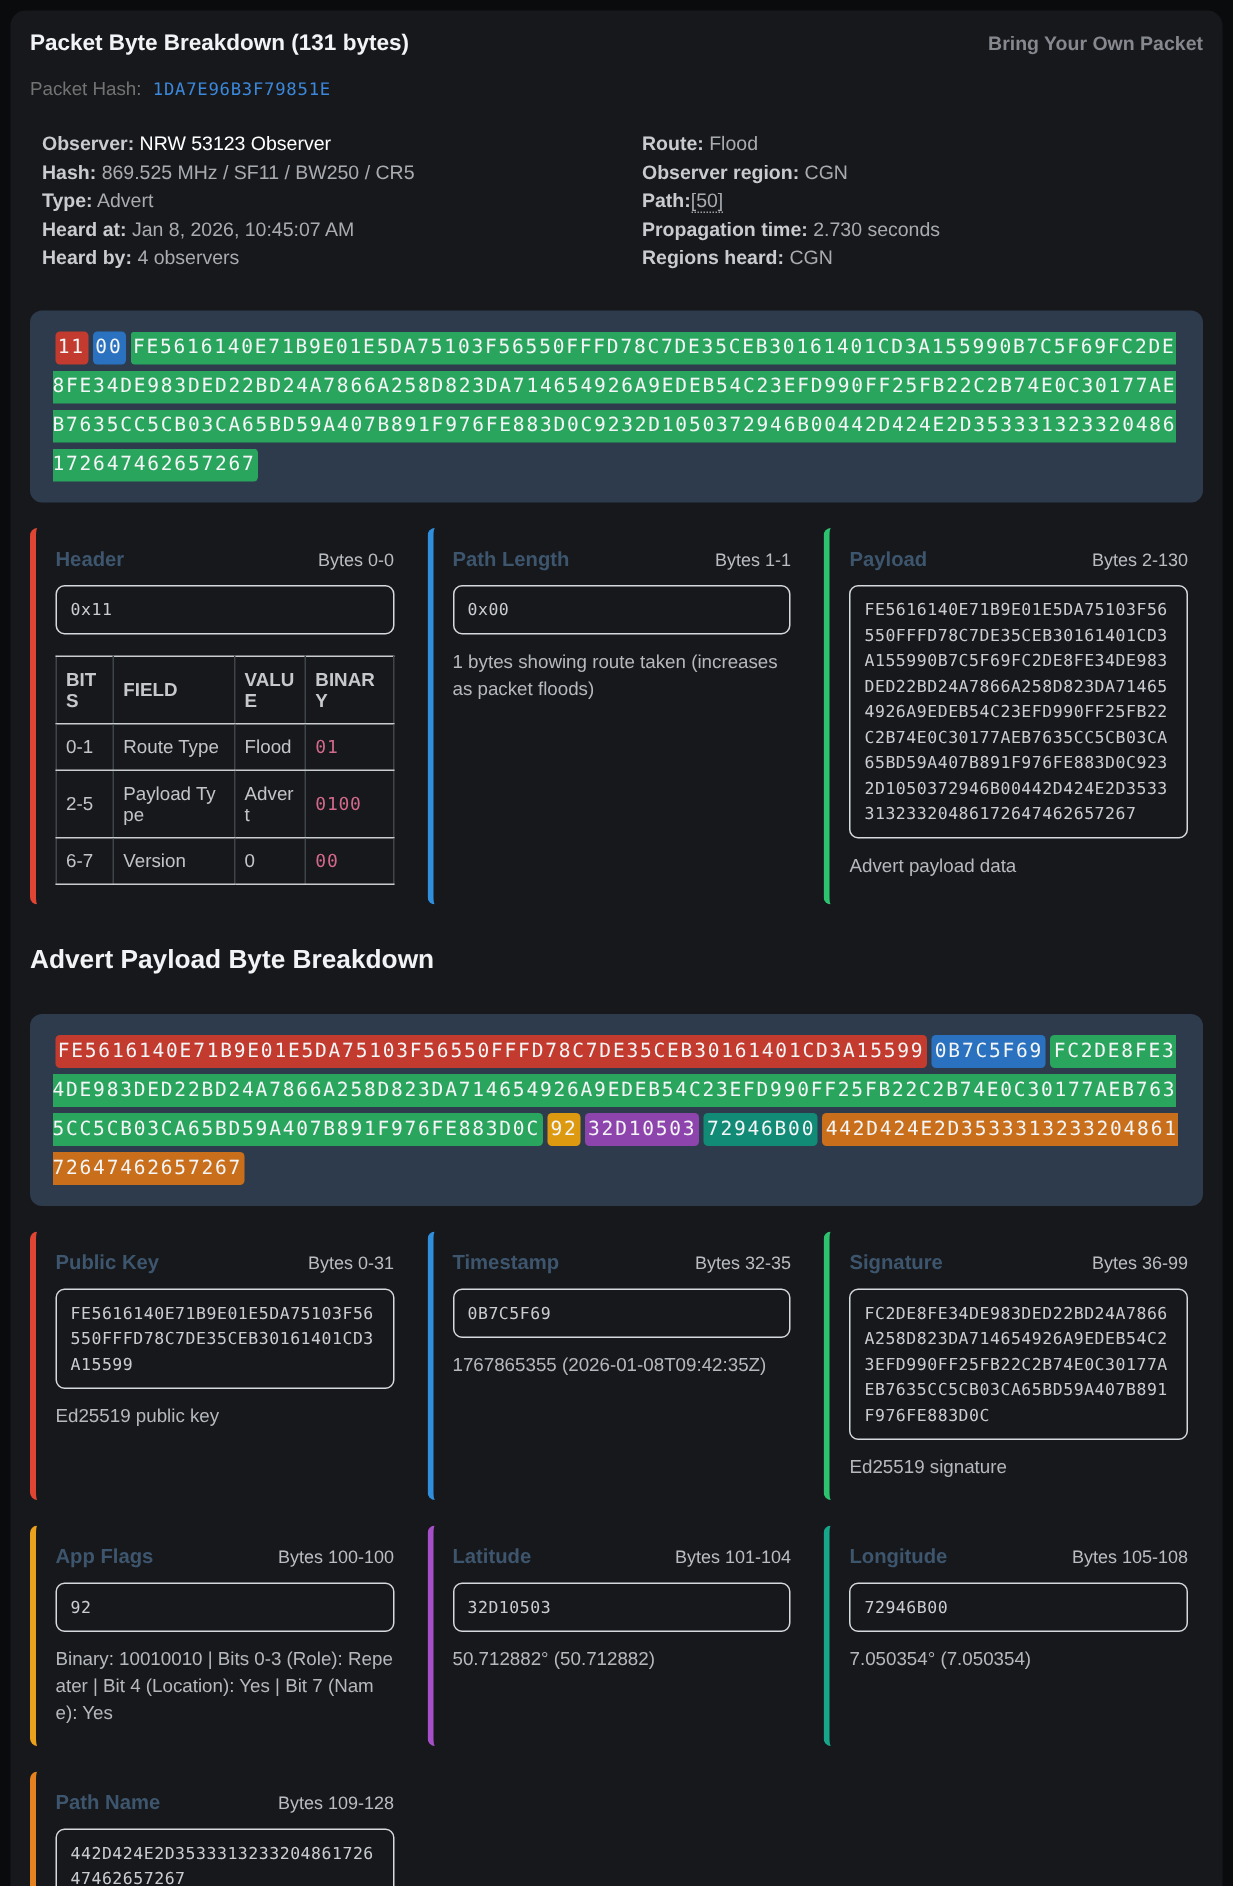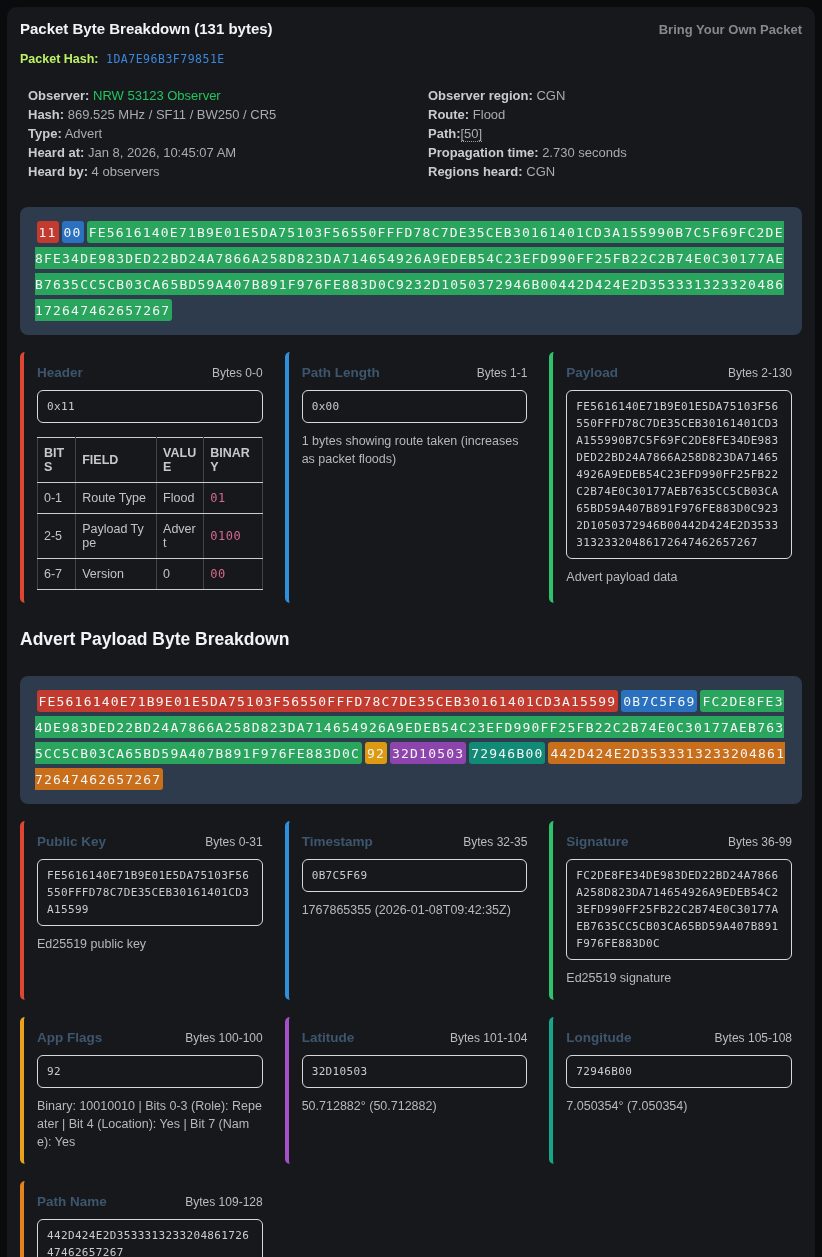--- a/index.html
+++ b/index.html
@@ -2,28 +2,28 @@
 <html><head>
 <meta charset="utf-8">
 <style>
   html,body{margin:0;padding:0;background:#0a0b0d;font-family:"Liberation Sans",sans-serif;}
   .panel{background:#17181c;margin:7px;border-radius:10px;padding:13px 13px 10px 13px;min-height:1215px;box-sizing:border-box;}
   
   .top-row{display:flex;justify-content:space-between;align-items:baseline;}
   .page-title{color:#f2f3f5;font-size:15px;font-weight:bold;}
   .byop{color:#85888e;font-size:13px;font-weight:bold;cursor:pointer;}
   .hash-row{margin-top:15px;font-size:12.5px;}
-  .hash-label{color:#bef264;font-weight:bold;}
+  .hash-label{color:#737373;font-weight:normal;}
   .hash-value{color:#3b87d9;font-family:"DejaVu Sans Mono",monospace;font-size:11.5px;letter-spacing:0.5px;margin-left:4px;}
   
   .meta{display:grid;grid-template-columns:400px 1fr;margin-top:20px;padding-left:8px;}
   .meta-col{display:flex;flex-direction:column;}
   .meta-row{font-size:13px;line-height:19px;color:#a8abb0;}
   .meta-row b{color:#c9cbce;}
-  .meta-link{color:#22c55e;cursor:pointer;}
+  .meta-link{color:#ffffff;cursor:pointer;}
   .dotted{border-bottom:1px dotted #9a9da2;cursor:help;margin-top:31px;}
   
   .hexdump{background:#2d3b4d;border-radius:8px;padding:12px 15px;margin-top:26px;
     font-family:"DejaVu Sans Mono",monospace;font-size:13px;letter-spacing:1.2px;
     line-height:26px;color:#f4f5f6;word-break:break-all;}
   .seg{padding:3.5px 2px;border-radius:3px;margin:0 1.5px;}
   
   .section-title{color:#f2f3f5;font-size:17.5px;font-weight:bold;margin:26px 0 2px 0;}
   
   .cards{display:grid;grid-template-columns:repeat(3,1fr);gap:12px;margin-top:17px;}
@@ -59,22 +59,22 @@
 
   <div class="meta">
     <div class="meta-col">
       <div class="meta-row"><b>Observer:</b> <span class="meta-link">NRW 53123 Observer</span></div>
       <div class="meta-row"><b>Hash:</b> <span>869.525 MHz / SF11 / BW250 / CR5</span></div>
       <div class="meta-row"><b>Type:</b> <span>Advert</span></div>
       <div class="meta-row"><b>Heard at:</b> <span>Jan 8, 2026, 10:45:07 AM</span></div>
       <div class="meta-row"><b>Heard by:</b> <span>4 observers</span></div>
     </div>
     <div class="meta-col">
+      <div class="meta-row"><b>Route:</b> <span>Flood</span></div>
       <div class="meta-row"><b>Observer region:</b> <span>CGN</span></div>
-      <div class="meta-row"><b>Route:</b> <span>Flood</span></div>
       <div class="meta-row"><b>Path:</b><span class="dotted">[50]</span></div>
       <div class="meta-row"><b>Propagation time:</b> <span>2.730 seconds</span></div>
       <div class="meta-row"><b>Regions heard:</b> <span>CGN</span></div>
     </div>
   </div>
 
   <div class="hexdump"><span class="seg" style="background-color: rgb(194, 59, 46);">11</span><span class="seg" style="background-color: rgb(42, 114, 191);">00</span><span class="seg" style="background-color: rgb(42, 165, 94);">FE5616140E71B9E01E5DA75103F56550FFFD78C7DE35CEB30161401CD3A155990B7C5F69FC2DE8FE34DE983DED22BD24A7866A258D823DA714654926A9EDEB54C23EFD990FF25FB22C2B74E0C30177AEB7635CC5CB03CA65BD59A407B891F976FE883D0C9232D1050372946B00442D424E2D353331323320486172647462657267</span></div>
 
   <div class="cards">
     <div class="card" style="border-left-color: rgb(224, 69, 52);">

